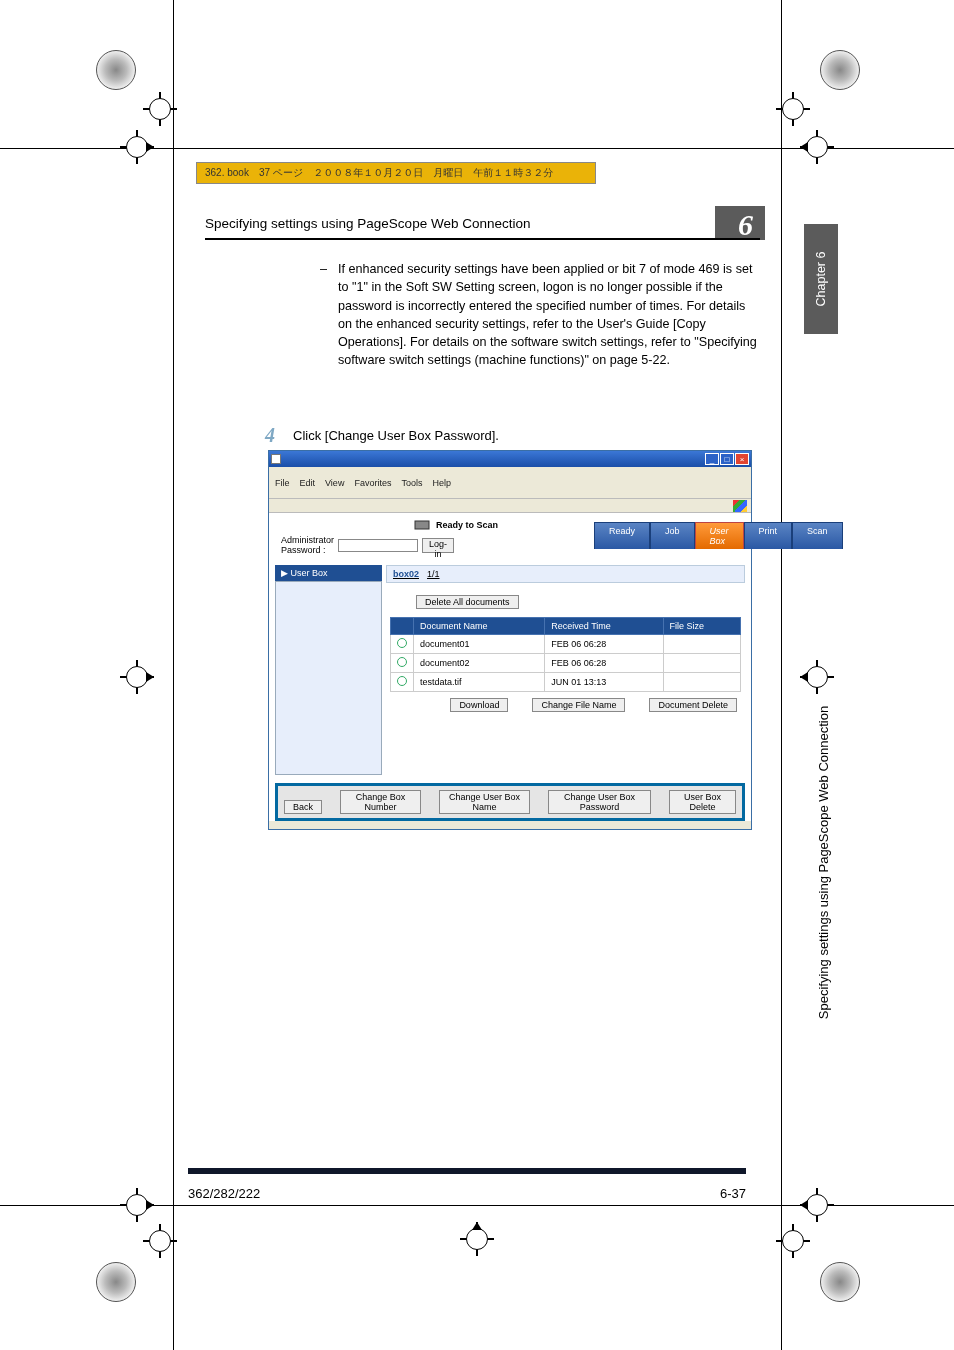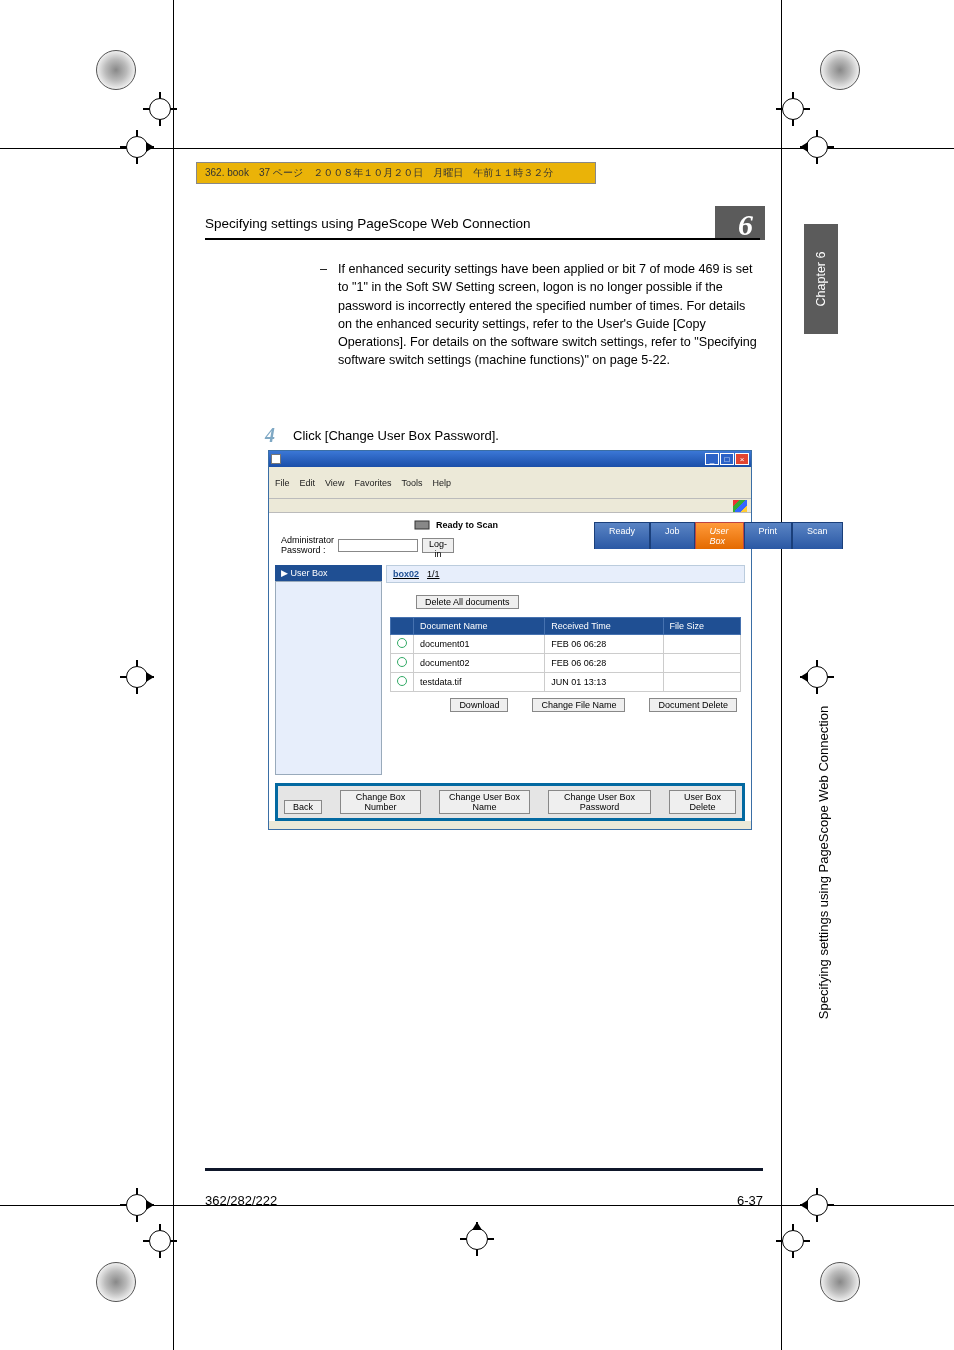--- a/index.html
+++ b/index.html
@@ -68,21 +68,21 @@
 
   .rowactions { display:flex; justify-content:flex-end; gap:24px; padding:6px 8px 12px 0; }
 
   .bottom-actions { background:#e5e5e5; border:3px solid #0369a1; margin:0 6px 8px 6px; padding:4px 6px; display:flex; gap:18px; align-items:flex-end; }
 
   .sidetext-chapter { position:absolute; right:116px; top:224px; width:34px; height:110px; background:#5b5b5b; display:flex; align-items:center; justify-content:center; }
   .sidetext-chapter span { transform: rotate(-90deg); white-space:nowrap; color:#fff; font-size:12.5px; }
   .sidetext-title { position:absolute; right:120px; top:350px; width:20px; height:520px; display:flex; align-items:flex-end; justify-content:center; }
   .sidetext-title span { transform: rotate(-90deg); transform-origin:center; white-space:nowrap; font-size:13px; }
 
-  .footer { position:absolute; left:205px; top:1168px; width:558px; border-top:3px solid #0f172a; display:flex; justify-content:space-between; padding-top:22px; font-size:13px; }
+  .footer { position:absolute; left:188px; top:1168px; width:558px; border-top:6px solid #0f172a; display:flex; justify-content:space-between; padding-top:12px; font-size:13px; }
 
   
   .frame-line { position:absolute; background:#000; }
 </style>
 </head>
 <body>
 
 <div class="frame-line" style="left:0;top:148px;width:954px;height:1px"></div>
 <div class="frame-line" style="left:0;top:1205px;width:954px;height:1px"></div>
 <div class="frame-line" style="left:173px;top:0;width:1px;height:1350px"></div>

